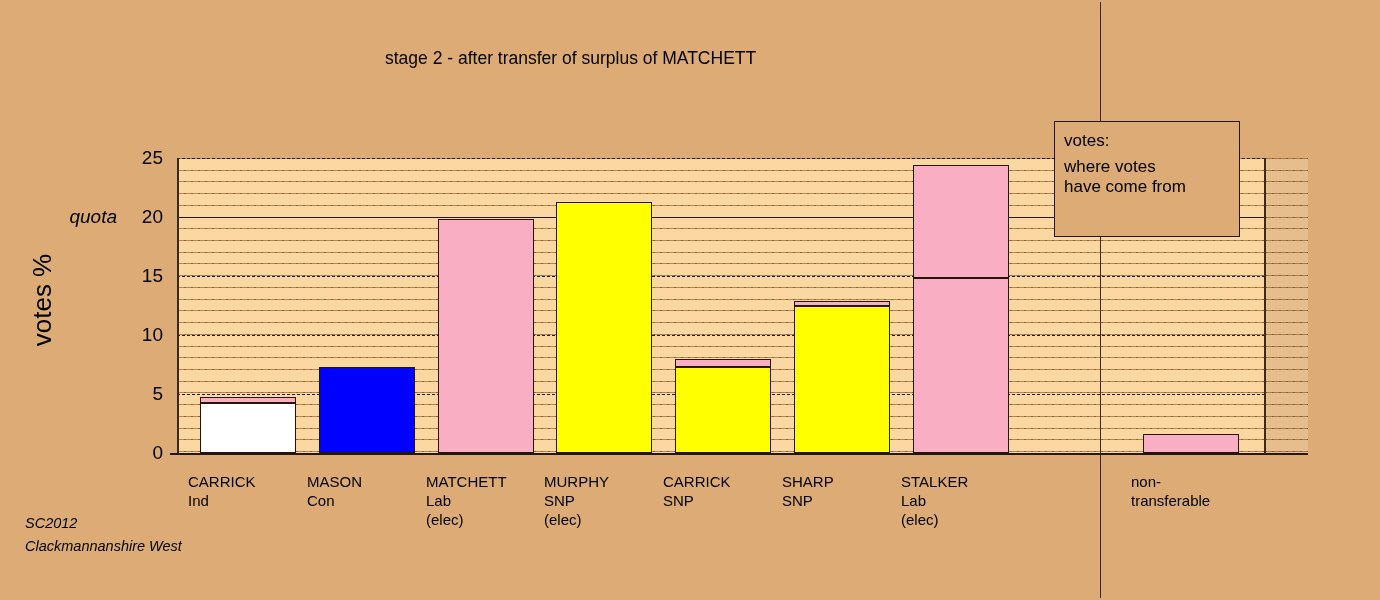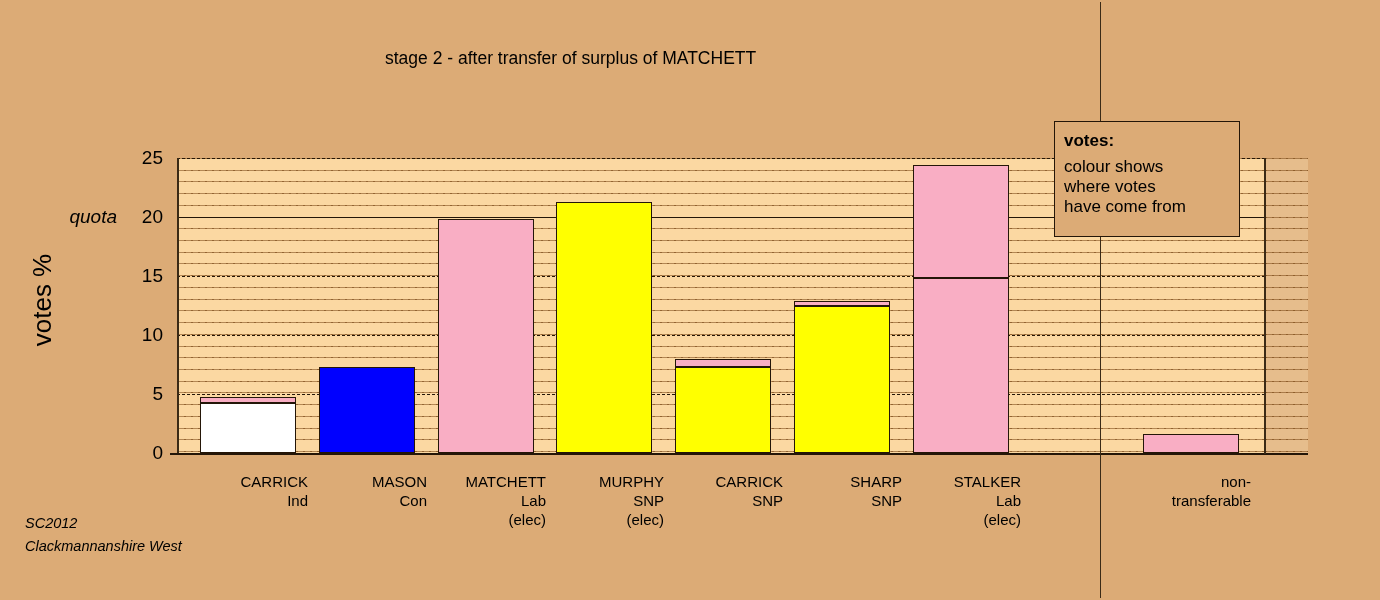--- a/index.html
+++ b/index.html
@@ -70,31 +70,31 @@
   }
 
   
   #bars{position:absolute;left:0;top:0;width:100%;height:100%;}
   .bar-group{position:absolute;bottom:0;}
   .seg{position:absolute;left:0;width:100%;
        border:1.6px solid #241608;box-sizing:border-box;}
 
   
   .xlabel{
-    position:absolute;top:472px;text-align:right;
+    position:absolute;top:472px;text-align:left;
     font-size:15px;line-height:19px;
   }
 
   
   #legend{
     position:absolute;left:1054px;top:121px;width:186px;height:116px;
     background:#dcab76;border:1.6px solid #241608;
     box-sizing:border-box;padding:9px 0 0 9px;
   }
-  #legend-title{font-size:17px;font-weight:bold;margin-bottom:6px;}
+  #legend-title{font-size:17px;font-weight:normal;margin-bottom:6px;}
   #legend-body div{font-size:17px;line-height:20px;}
 
   
   #footer{position:absolute;left:25px;top:512px;font-style:italic;}
   #footer div{font-size:14.5px;line-height:23px;}
 </style>
 </head>
 <body>
 
 <div class="stage">
@@ -209,21 +209,20 @@
     <div>(elec)</div>
   </div>
   <div class="xlabel" style="left:1131px;width:120px">
     <div>non-</div>
     <div>transferable</div>
   </div>
 
   <div id="legend">
     <div id="legend-title">votes:</div>
     <div id="legend-body">
-      <div>colour shows</div>
       <div>where votes</div>
       <div>have come from</div>
     </div>
   </div>
 
   <div id="footer">
     <div>SC2012</div>
     <div>Clackmannanshire West</div>
   </div>
 

